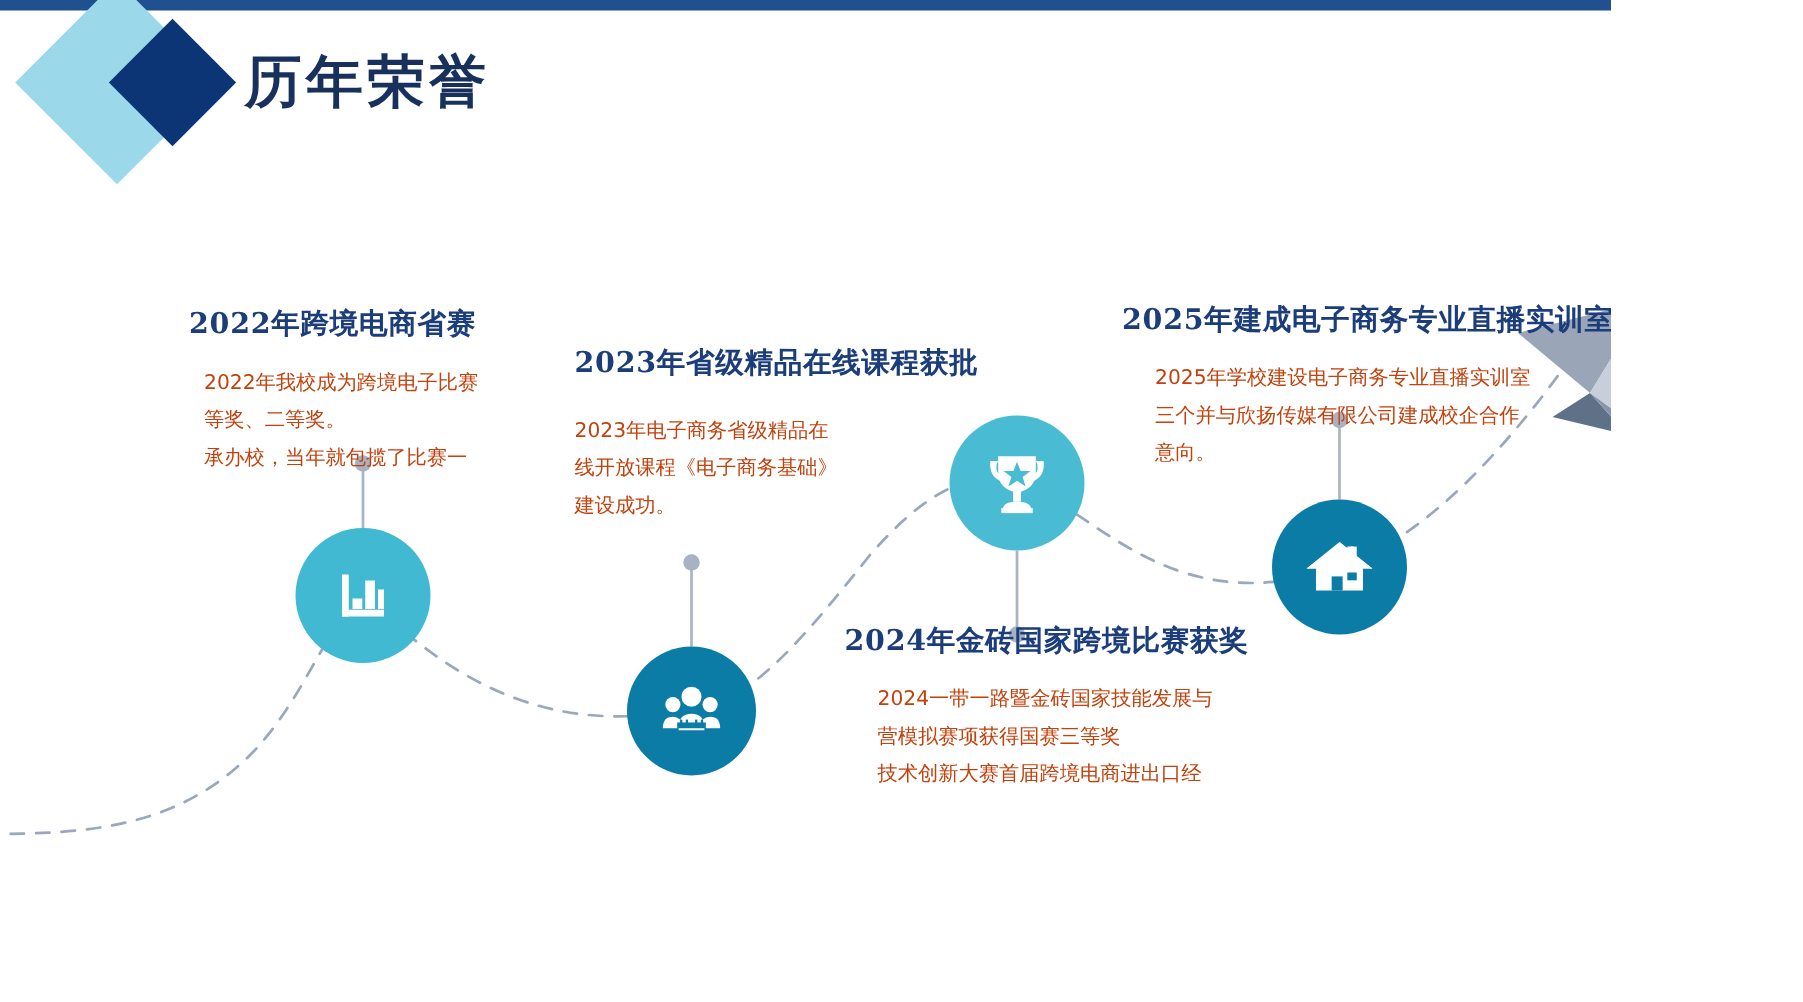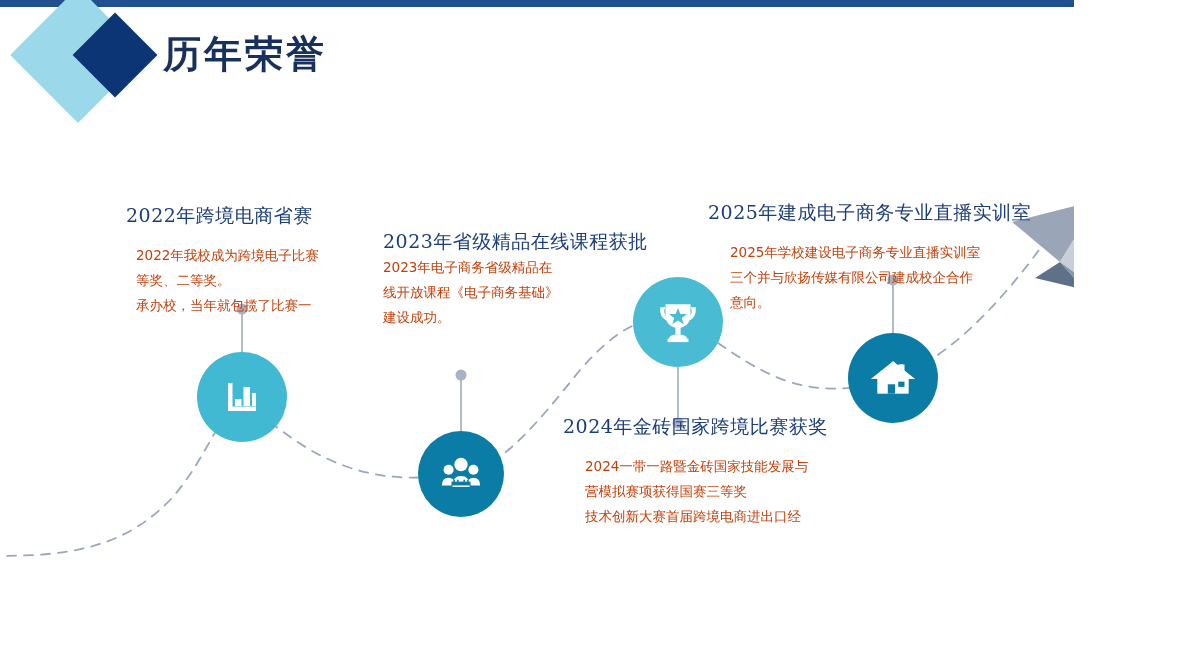--- a/index.html
+++ b/index.html
@@ -87,42 +87,42 @@
   .node-3 { left: 633px; top: 277px; width: 90px; height: 90px; background: #49bcd4; }
   .node-4 { left: 848px; top: 333px; width: 90px; height: 90px; background: #0a7ca5; }
 
   
   .card {
     position: absolute;
   }
   .card-heading {
     font-family: "DejaVu Serif", "Liberation Serif", serif;
     font-size: 19px;
-    font-weight: 400;
+    font-weight: 700;
     color: #1b3d7a;
     letter-spacing: 0.5px;
     white-space: nowrap;
     margin: 0 0 14px 0;
   }
   .card-body {
     font-family: "DejaVu Sans", "Liberation Sans", sans-serif;
     font-size: 13.5px;
     line-height: 25px;
     color: #c2410c;
     margin: 0;
   }
   .card-body div { white-space: nowrap; }
 
   .card-1 { left: 126px; top: 203px; }
   .card-1 .card-body { padding-left: 10px; }
   .card-2 { left: 383px; top: 229px; }
-  .card-2 .card-heading { margin-bottom: 0; }
+  .card-2 .card-heading { margin-bottom: 20px; }
   .card-3 { left: 563px; top: 414px; }
   .card-3 .card-body { padding-left: 22px; }
-  .card-4 { left: 708px; top: 200px; }
+  .card-4 { left: 748px; top: 200px; }
   .card-4 .card-body { padding-left: 22px; }
 </style>
 </head>
 <body>
 
 <div id="slide">
 
   <div class="top-bar"></div>
 
   <div class="diamond diamond-light"></div>

